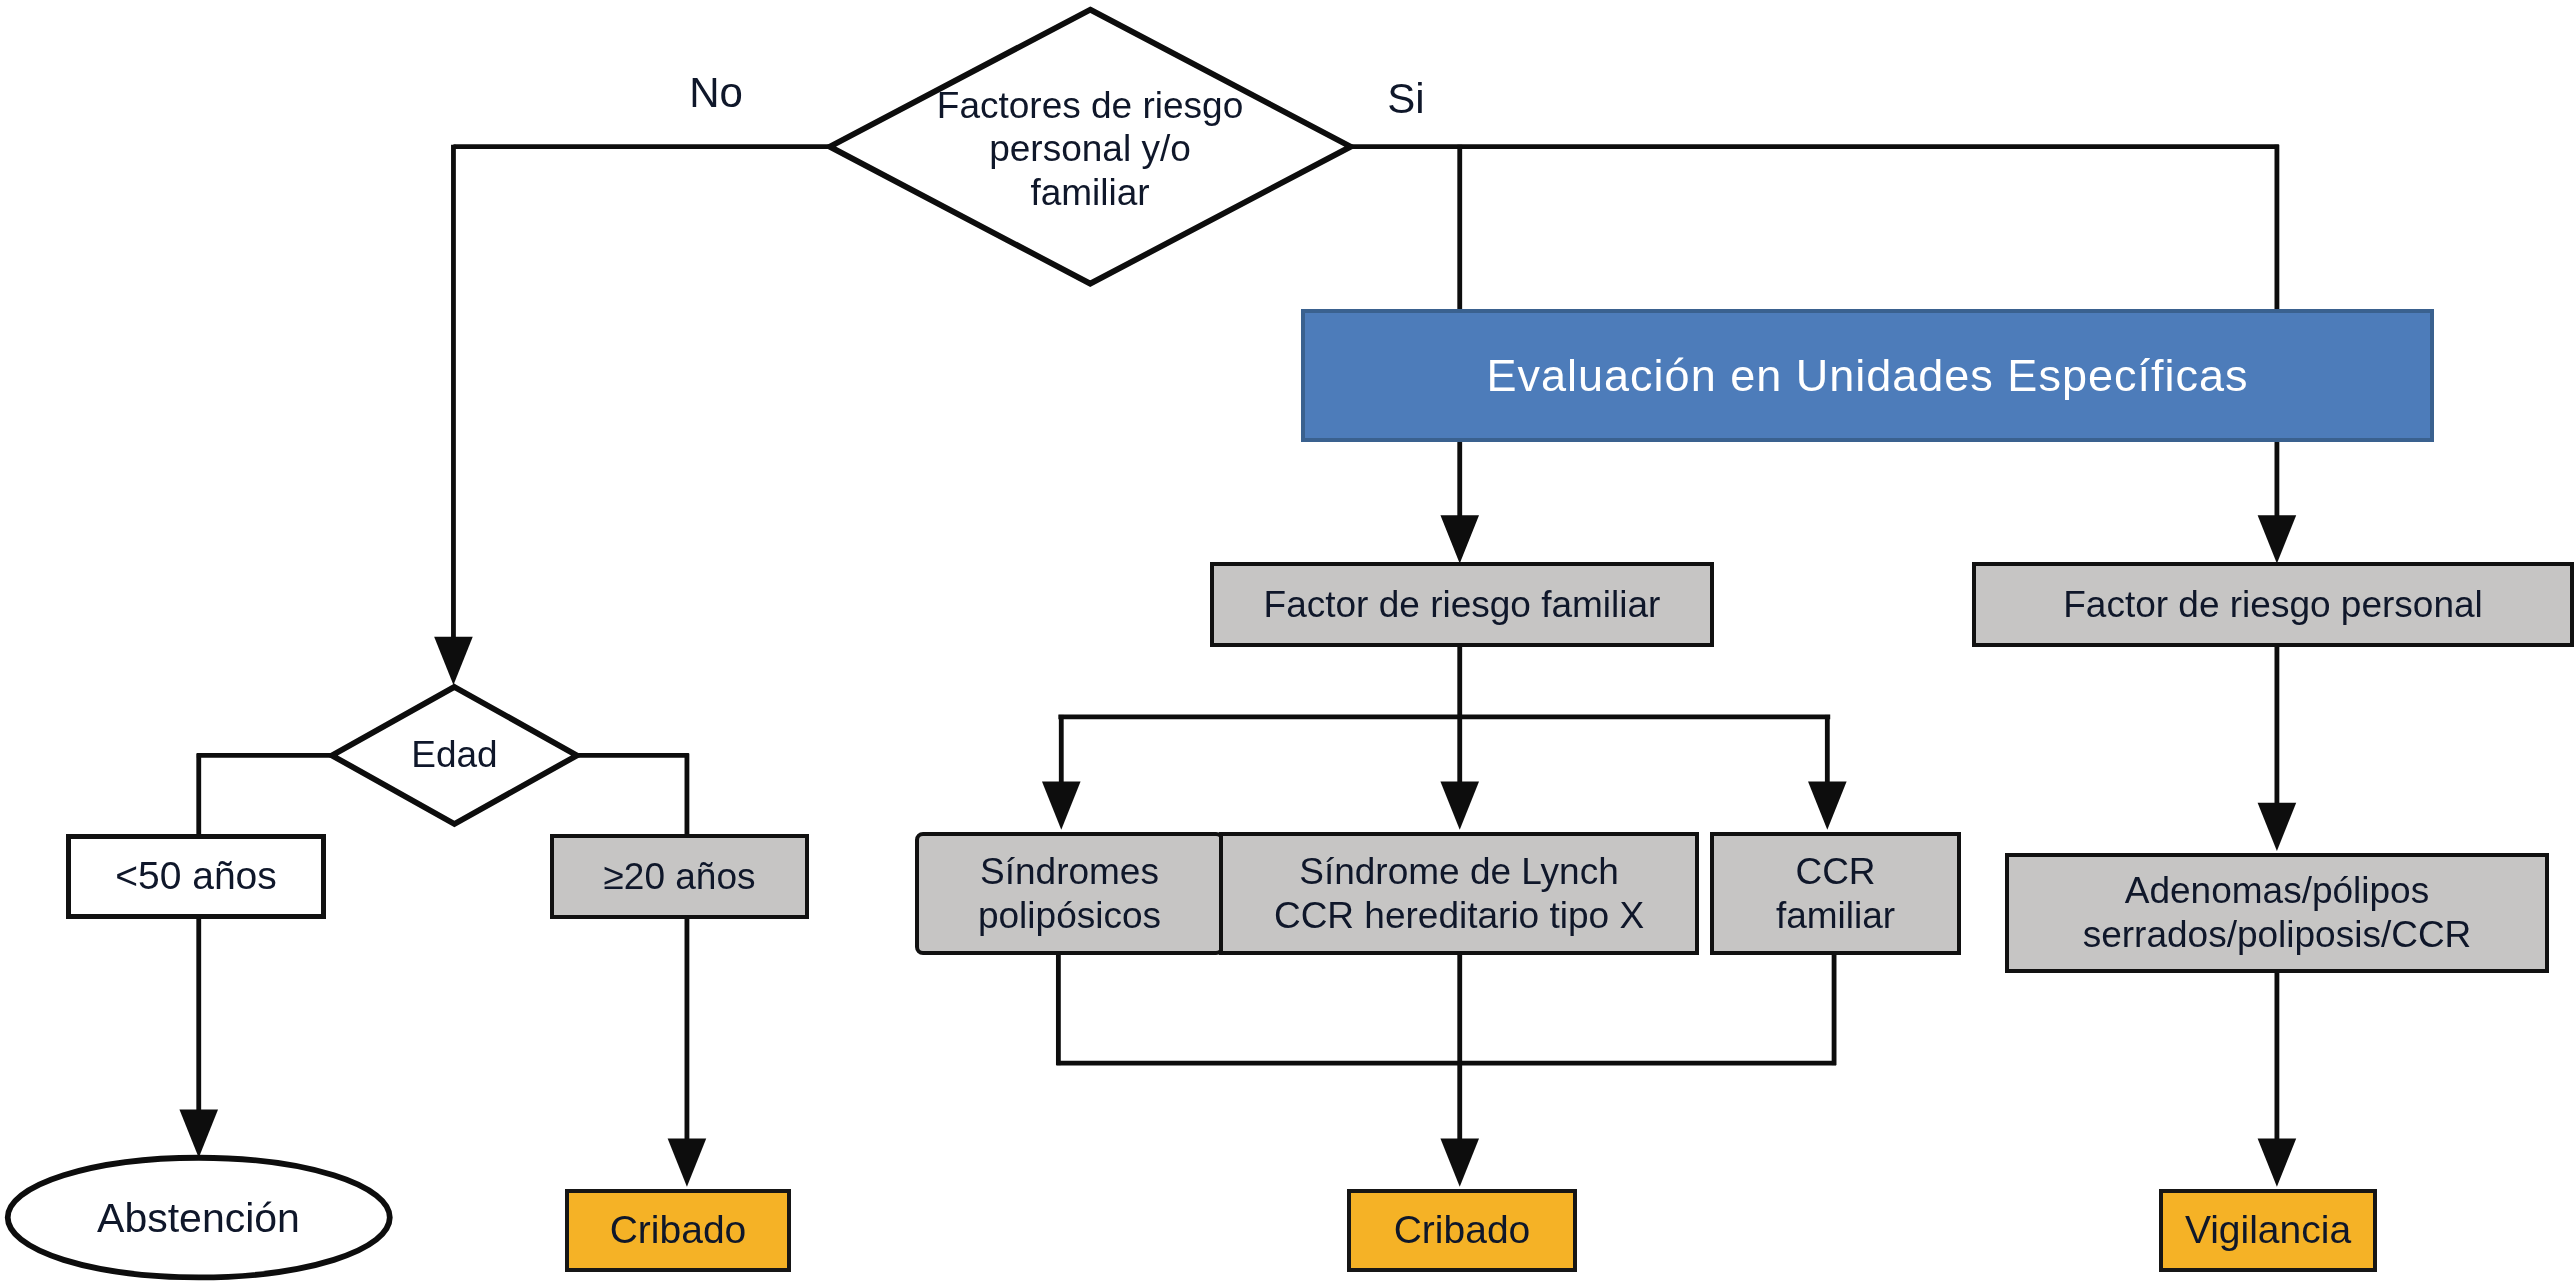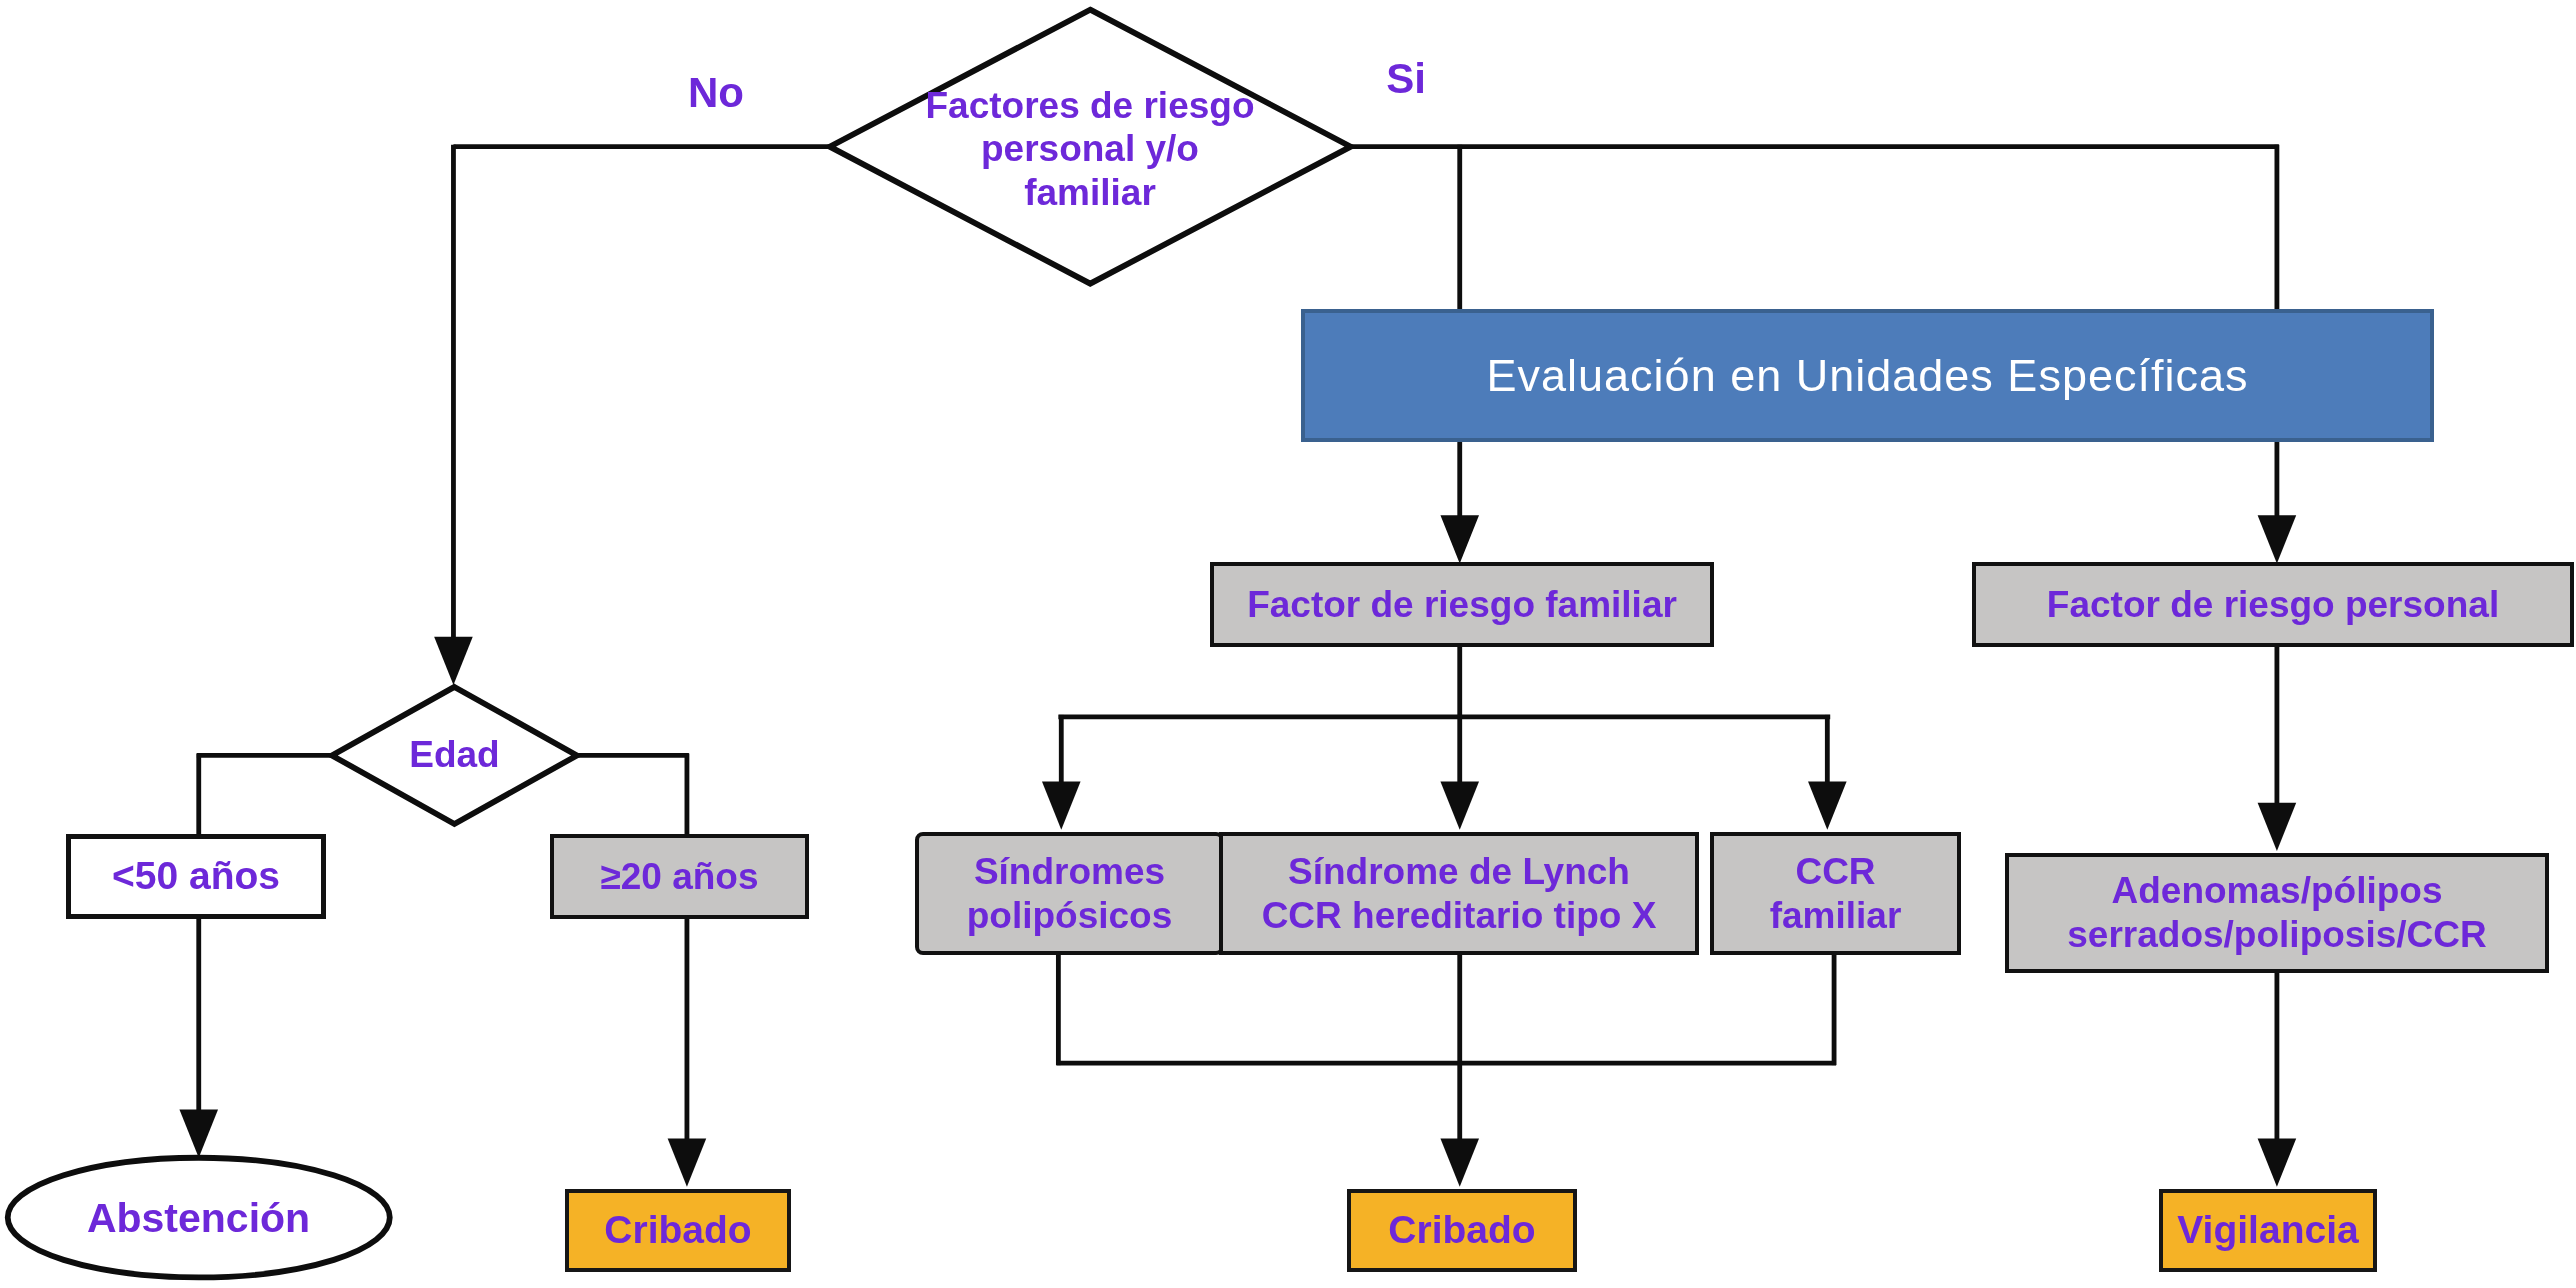--- a/index.html
+++ b/index.html
@@ -10,22 +10,22 @@
     font-family:"Liberation Sans", sans-serif;
     overflow:hidden;
   }
   svg.edges{position:absolute;left:0;top:0;width:2576px;height:1288px;}
   .node,.lbl{
     position:absolute;
     display:flex;align-items:center;justify-content:center;
     text-align:center;
     box-sizing:border-box;
     white-space:pre-line;
-    color:#6d28d9;
-    font-weight:bold;
+    color:#0f172a;
+    font-weight:normal;
     line-height:1.18;
   }
   .box-gray{background:#c6c5c4;border:4.8px solid #111111;font-size:37px;}
   .box-white{background:#ffffff;border:5.8px solid #111111;font-size:39px;}
   .box-orange{background:#f5b226;border:4.8px solid #161616;font-size:39px;}
   .box-blue{
     background:#4d7cba;border:4.8px solid #3a618f;
     color:#ffffff;font-weight:400;font-size:45px;letter-spacing:1px;
   }
   .lbl{background:transparent;border:none;}
@@ -41,21 +41,21 @@
   #n-lynch{left:1219px;top:832px;width:480px;height:123px;}
   #n-ccrfam{left:1710px;top:832px;width:251px;height:123px;}
   #n-aden{left:2005px;top:853px;width:544px;height:120px;}
   #n-lt50{left:66px;top:834px;width:260px;height:85px;}
   #n-gte50{left:550px;top:834px;width:259px;height:85px;}
   #n-crib1{left:565px;top:1189px;width:226px;height:83px;}
   #n-crib2{left:1347px;top:1189px;width:230px;height:83px;}
   #n-vigil{left:2159px;top:1189px;width:218px;height:83px;}
   #l-top{left:897px;top:69px;width:386px;height:160px;}
   #l-no{left:663px;top:69px;width:106px;height:48px;}
-  #l-si{left:1353px;top:55px;width:106px;height:48px;}
+  #l-si{left:1353px;top:75px;width:106px;height:48px;}
   #l-edad{left:358px;top:730px;width:193px;height:50px;}
   #l-abst{left:54px;top:1191px;width:289px;height:54px;}
 </style>
 </head>
 <body>
 
 <div class="stage">
 
   <svg class="edges" viewBox="0 0 2670 1335" aria-hidden="true">
     <g stroke="#0d0d0d" stroke-width="5" fill="none">

